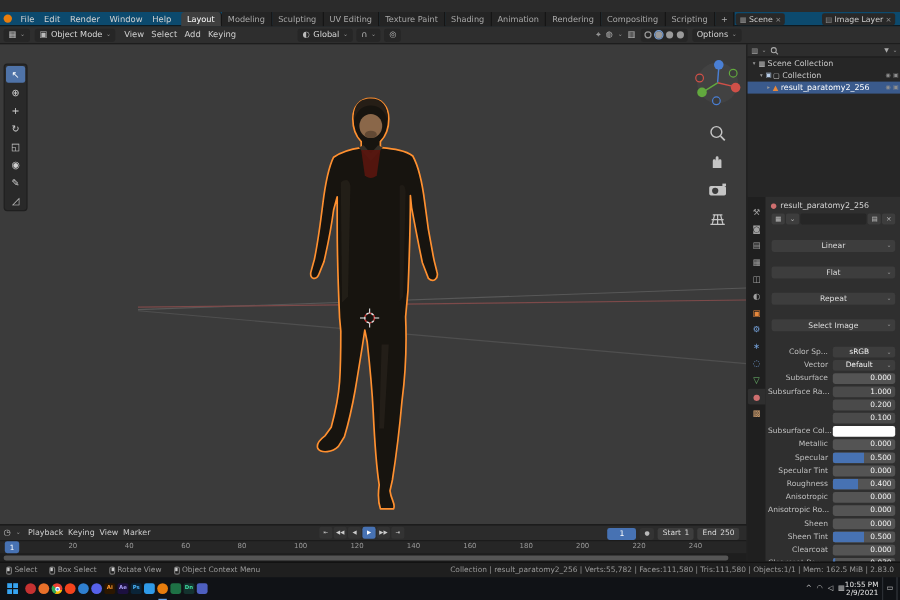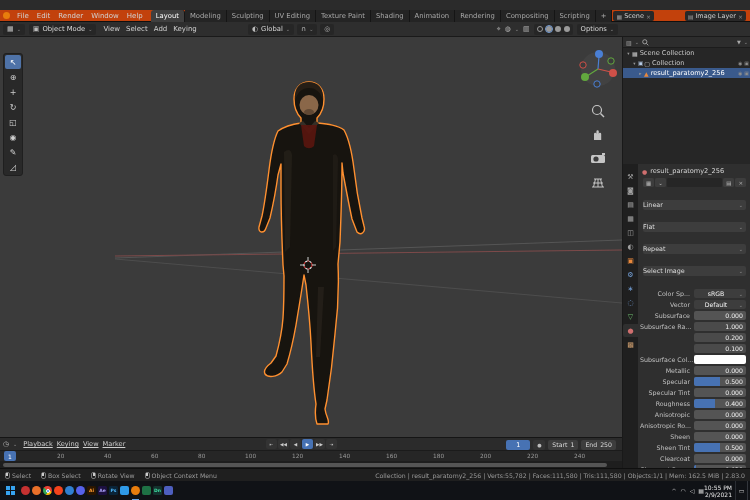--- a/index.html
+++ b/index.html
@@ -4,21 +4,21 @@
 <style>
 *{margin:0;padding:0;box-sizing:border-box;}
 html,body{width:750px;height:500px;overflow:hidden;background:#000;}
 .screen{position:relative;width:750px;height:500px;font-family:"DejaVu Sans","Liberation Sans",sans-serif;color:#ccc;overflow:hidden;background:#2b2b2b;}
 
 .titlebar{position:absolute;left:0;top:0;width:750px;height:10px;background:#561010;display:flex;align-items:center;}
 .tb-logo{width:6px;height:6px;border-radius:50%;background:#e87d0d;margin:0 4px 0 3px;flex:none;}
 .tb-title{font-size:6.5px;color:#e6d2d2;flex:1;line-height:10px;}
 .tb-btn{width:14px;height:10px;font-size:6px;color:#ddd;display:flex;align-items:center;justify-content:center;}
 
-.menubar{position:absolute;left:0;top:10px;width:750px;height:12px;background:#c2410c;display:flex;align-items:center;border-bottom:1px solid #101010;}
+.menubar{position:absolute;left:0;top:10px;width:750px;height:12px;background:#0c4a6e;display:flex;align-items:center;border-bottom:1px solid #101010;}
 .mb-logo{width:7px;height:7px;border-radius:50%;background:#e87d0d;margin:0 3px;flex:none;}
 .menu-item{font-size:7px;color:#d2d2d2;padding:0 4px;line-height:12px;white-space:nowrap;}
 .ws-tabs{display:flex;height:12px;margin-left:4px;}
 .ws-tab{font-size:6.8px;color:#a8a8a8;padding:0 5px;line-height:12px;background:#242424;border-right:1px solid #151515;white-space:nowrap;}
 .ws-tab.active{background:#3f3f3f;color:#fff;border-radius:3px 3px 0 0;}
 .mb-sel{position:absolute;top:1px;display:flex;align-items:center;background:#282828;border-radius:2px;height:10px;padding:0 3px;gap:2px;font-size:6.5px;color:#cfcfcf;white-space:nowrap;}
 .mb-sel .ico{color:#9a9a9a;font-size:6px;}
 .mb-sel .x{color:#8a8a8a;font-size:6px;}
 .mb-scene{right:96px;}
 .mb-viewlayer{right:4px;}
@@ -59,36 +59,36 @@
 .properties{position:absolute;left:0;top:127px;width:128px;height:304px;display:flex;overflow:hidden;}
 .prop-tabs{width:15px;background:#1f1f1f;display:flex;flex-direction:column;align-items:center;padding-top:6px;gap:1px;flex:none;}
 .prop-tab{width:15px;height:13px;display:flex;align-items:center;justify-content:center;font-size:7px;}
 .prop-tab.active{background:#2f2f2f;border-radius:2px 0 0 2px;}
 .prop-content{flex:1;background:#2f2f2f;overflow:hidden;padding-top:1px;}
 .pc-breadcrumb{height:12px;display:flex;align-items:center;gap:3px;font-size:6.6px;color:#d5d5d5;padding:0 4px;white-space:nowrap;overflow:hidden;}
 .pc-bc-ico{color:#cf6f6f;font-size:6px;}
 .pc-datablock{height:11px;display:flex;gap:1px;padding:0 5px;margin-bottom:2px;align-items:center;}
 .seg{background:#3d3d3d;border-radius:1.5px;height:9px;display:flex;align-items:center;justify-content:center;font-size:5.5px;color:#bbb;padding:0 3px;}
 .seg.grow{flex:1;background:#262626;}
-.pdrop{height:10px;margin:12px 5px;background:#3d3d3d;border-radius:2px;display:flex;align-items:center;font-size:6.4px;color:#ddd;position:relative;}
+.pdrop{height:10px;margin:12px 5px;background:#3d3d3d;border-radius:2px;display:flex;align-items:center;justify-content:center;font-size:6.4px;color:#ddd;position:relative;}
 .pdtext{white-space:nowrap;}
 .pd-arrow{position:absolute;right:3px;top:2px;}
 .prow{height:11px;display:flex;align-items:center;padding:0 5px 0 2px;}
 .plabel{width:54px;text-align:right;font-size:6.3px;color:#c0c0c0;padding-right:4px;white-space:nowrap;overflow:hidden;flex:none;}
 .pfield{flex:1;height:9px;border-radius:2px;position:relative;overflow:hidden;background:#545454;}
 .pfield .fill{position:absolute;left:0;top:0;bottom:0;background:#4772b3;z-index:1;}
 .pfield .v{position:absolute;right:3px;top:0;height:9px;line-height:9px;font-size:6.2px;color:#f2f2f2;z-index:2;}
 .pfield.dropdown{background:#3d3d3d;}
 .pfield.dropdown .v{left:2px;right:10px;text-align:center;}
 .pfield.color{background:#ffffff;}
 .pfield.field{background:#4a4a4a;}
 
 .timeline{position:absolute;left:0;top:437px;width:622px;height:31px;background:#262626;border-top:1px solid #151515;}
 .tl-header{height:13px;display:flex;align-items:center;gap:4px;padding:0 3px;background:#2b2b2b;border-bottom:1px solid #1b1b1b;position:relative;}
-.tl-menu{font-size:6.6px;color:#cfcfcf;padding:0 2px;white-space:nowrap;text-decoration:underline;}
+.tl-menu{font-size:6.6px;color:#cfcfcf;padding:0 2px;white-space:nowrap;}
 .tl-play{position:absolute;left:266px;top:1px;display:flex;gap:1px;}
 .tl-pbtn{min-width:11px;height:10px;background:#333;border-radius:2px;color:#ccc;font-size:4.5px;display:flex;align-items:center;justify-content:center;padding:0 1px;}
 .tl-pbtn.active{background:#4772b3;color:#fff;}
 .tl-right{position:absolute;right:6px;top:1.5px;display:flex;gap:3px;align-items:center;}
 .tl-frame{background:#4772b3;color:#fff;border-radius:2px;height:10px;min-width:24px;display:flex;align-items:center;justify-content:center;font-size:6.4px;}
 .tl-key{width:12px;height:10px;background:#333;border-radius:2px;display:flex;align-items:center;justify-content:center;color:#bbb;font-size:5px;}
 .tl-range{background:#3d3d3d;color:#ddd;border-radius:2px;height:10px;padding:0 4px;display:flex;align-items:center;gap:3px;font-size:6.2px;white-space:nowrap;}
 .tl-ruler{position:relative;height:11px;}
 .tl-num{position:absolute;top:2px;font-size:5.8px;color:#9a9a9a;}
 .tl-playhead{position:absolute;left:4px;top:0;width:12px;height:10px;background:#4772b3;border-radius:2px;color:#fff;font-size:6px;display:flex;align-items:center;justify-content:center;z-index:2;}

